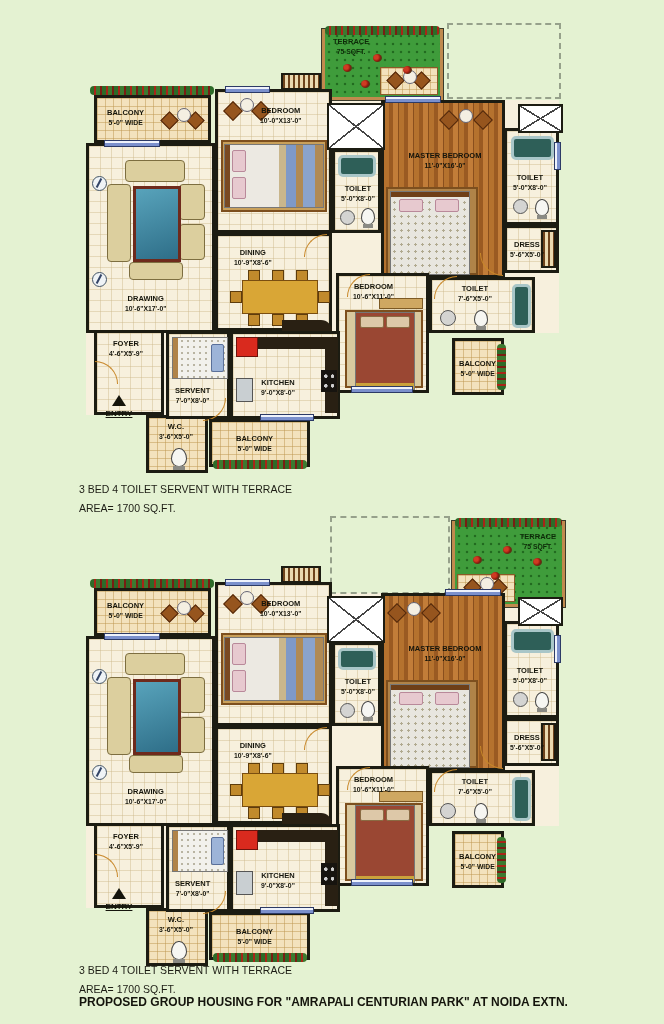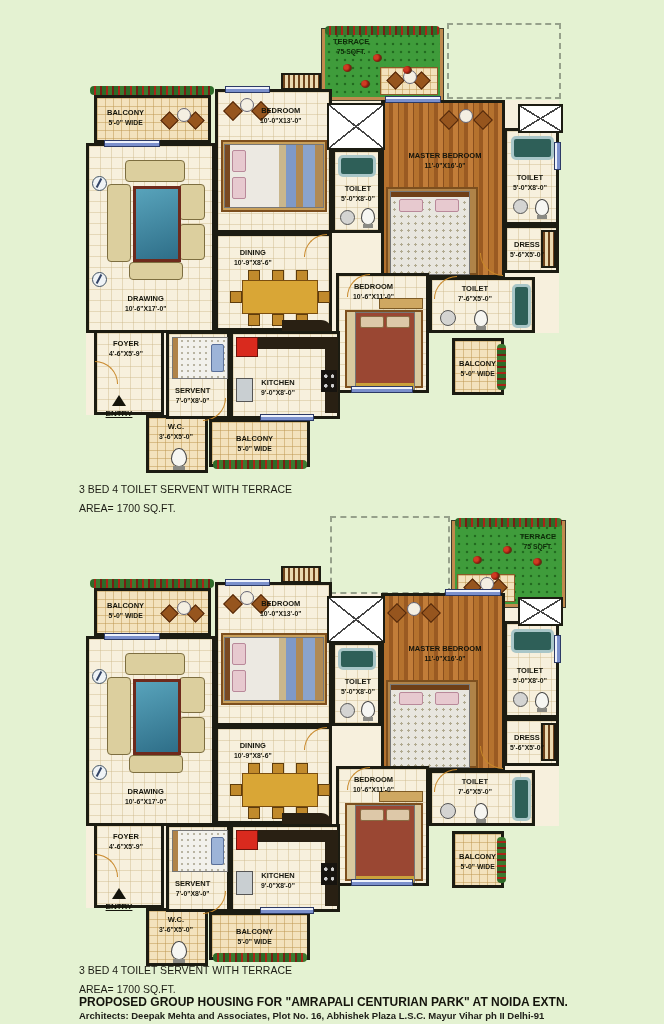--- a/index.html
+++ b/index.html
@@ -536,14 +536,13 @@
     </div>
     <div class="flow-h" style="left:135px;top:446px;width:94px"></div>
   </div>
 </div>
   <div class="caption" style="top:964px">
     <div>3 BED 4 TOILET  SERVENT WITH TERRACE</div>
     <div>AREA= 1700 SQ.FT.</div>
   </div>
 
   <div class="footer-title">PROPOSED GROUP HOUSING FOR "AMRAPALI CENTURIAN PARK" AT NOIDA EXTN.</div>
-  <div class="footer-arch">Architects: Deepak Mehta and Associates, Plot No. 16, Abhishek Plaza L.S.C. Mayur Vihar ph II Delhi-91</div>
 </div>
 
 </body></html>

